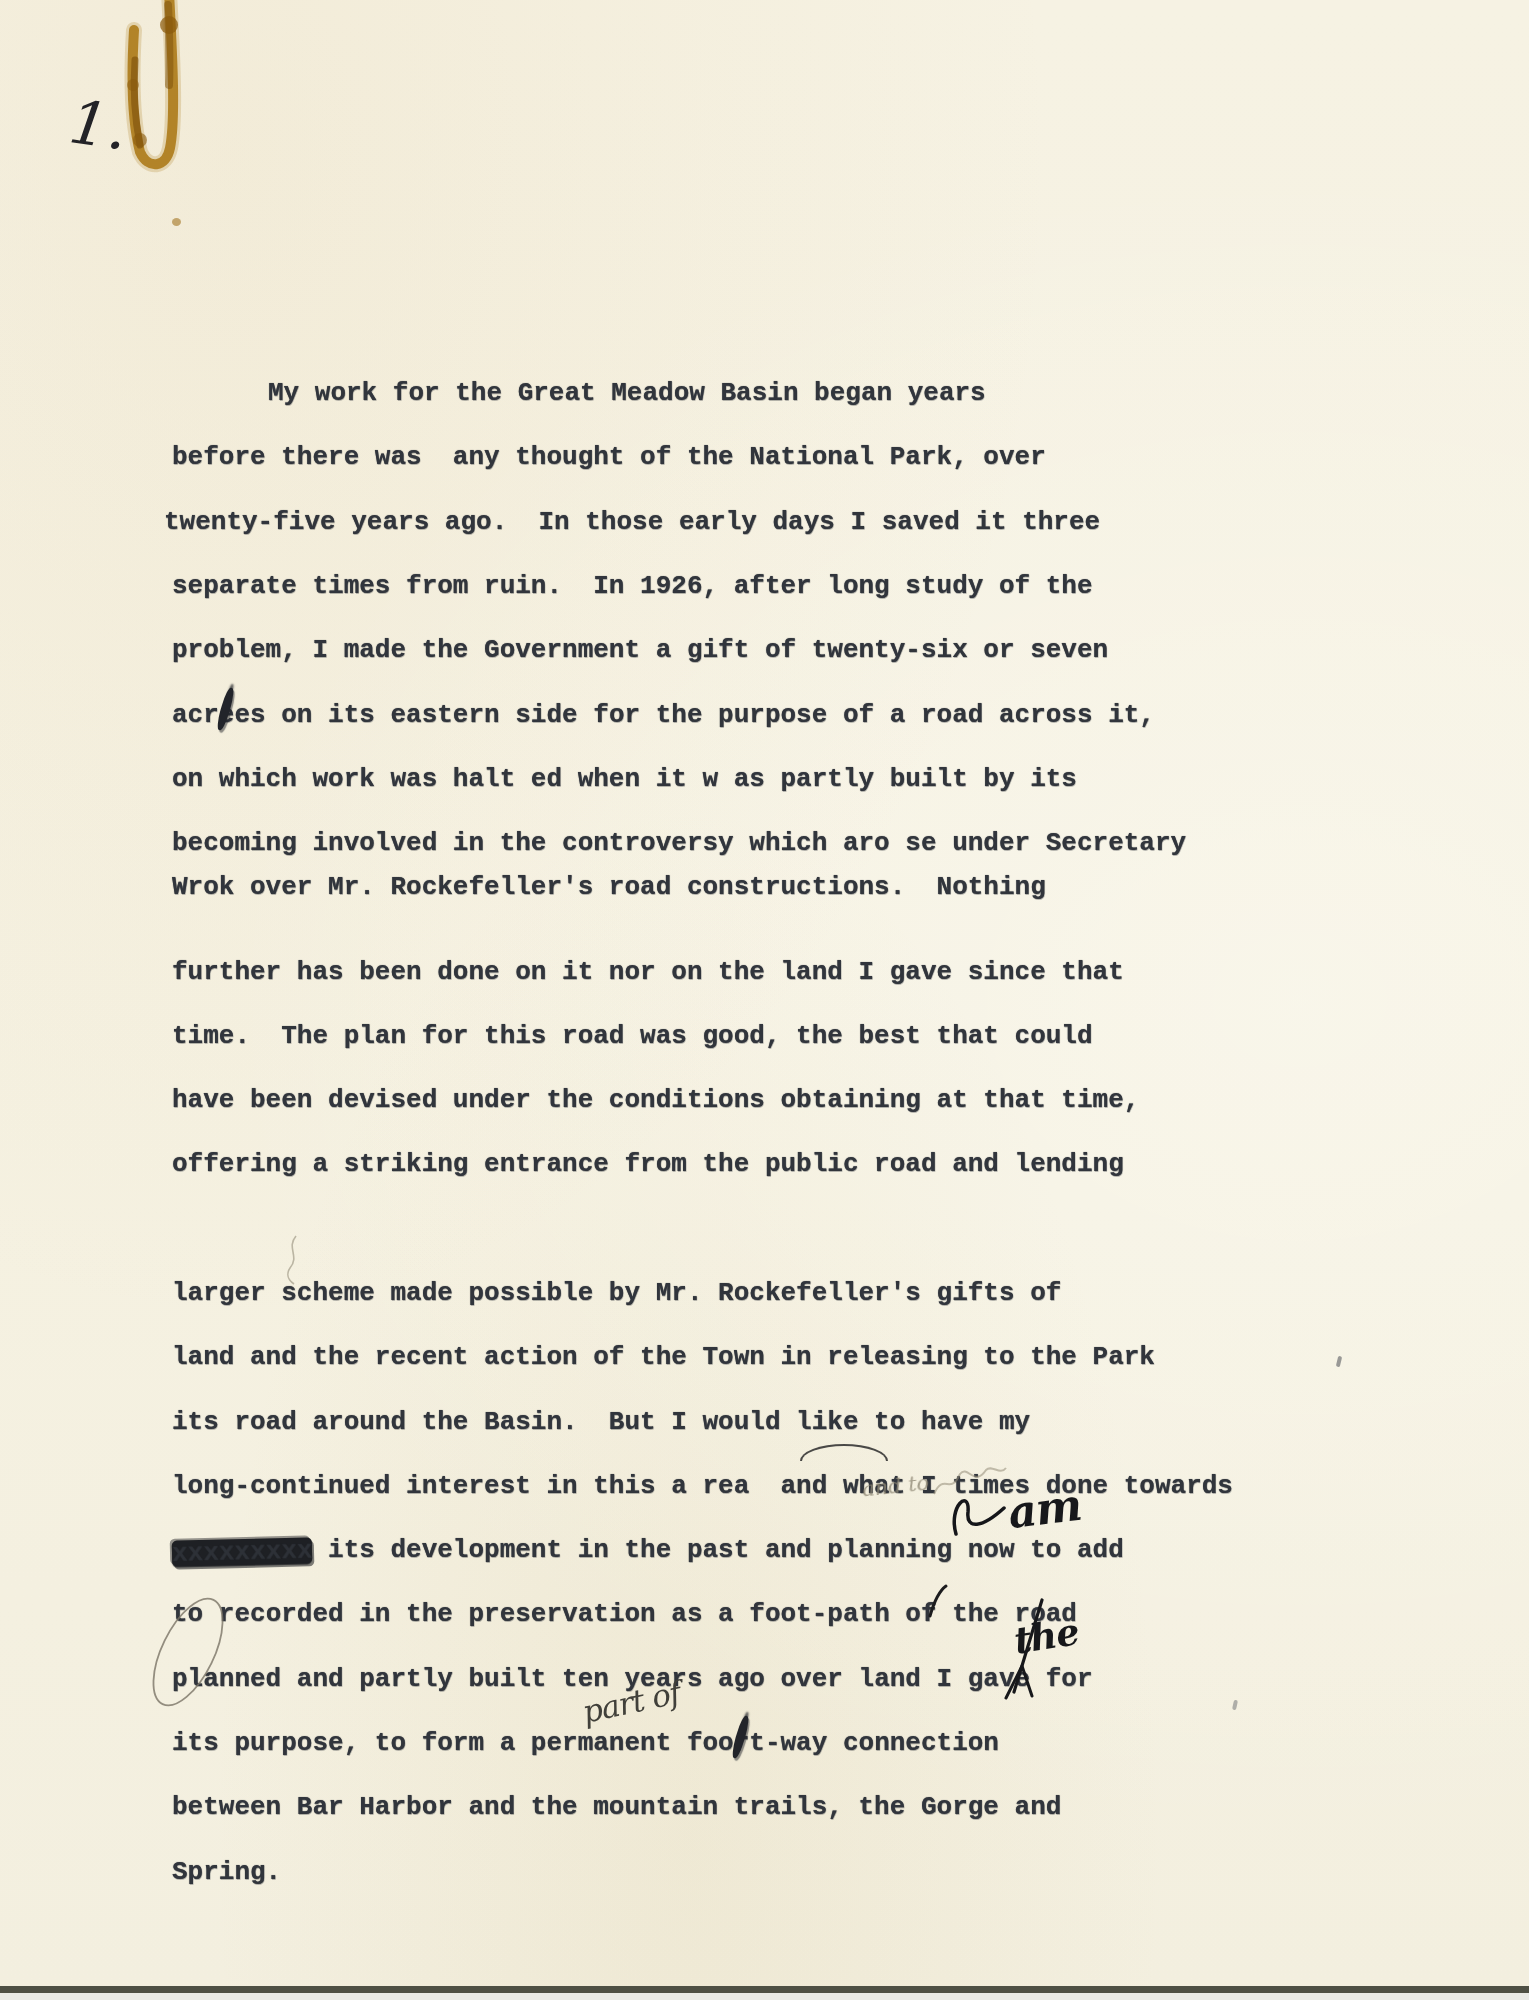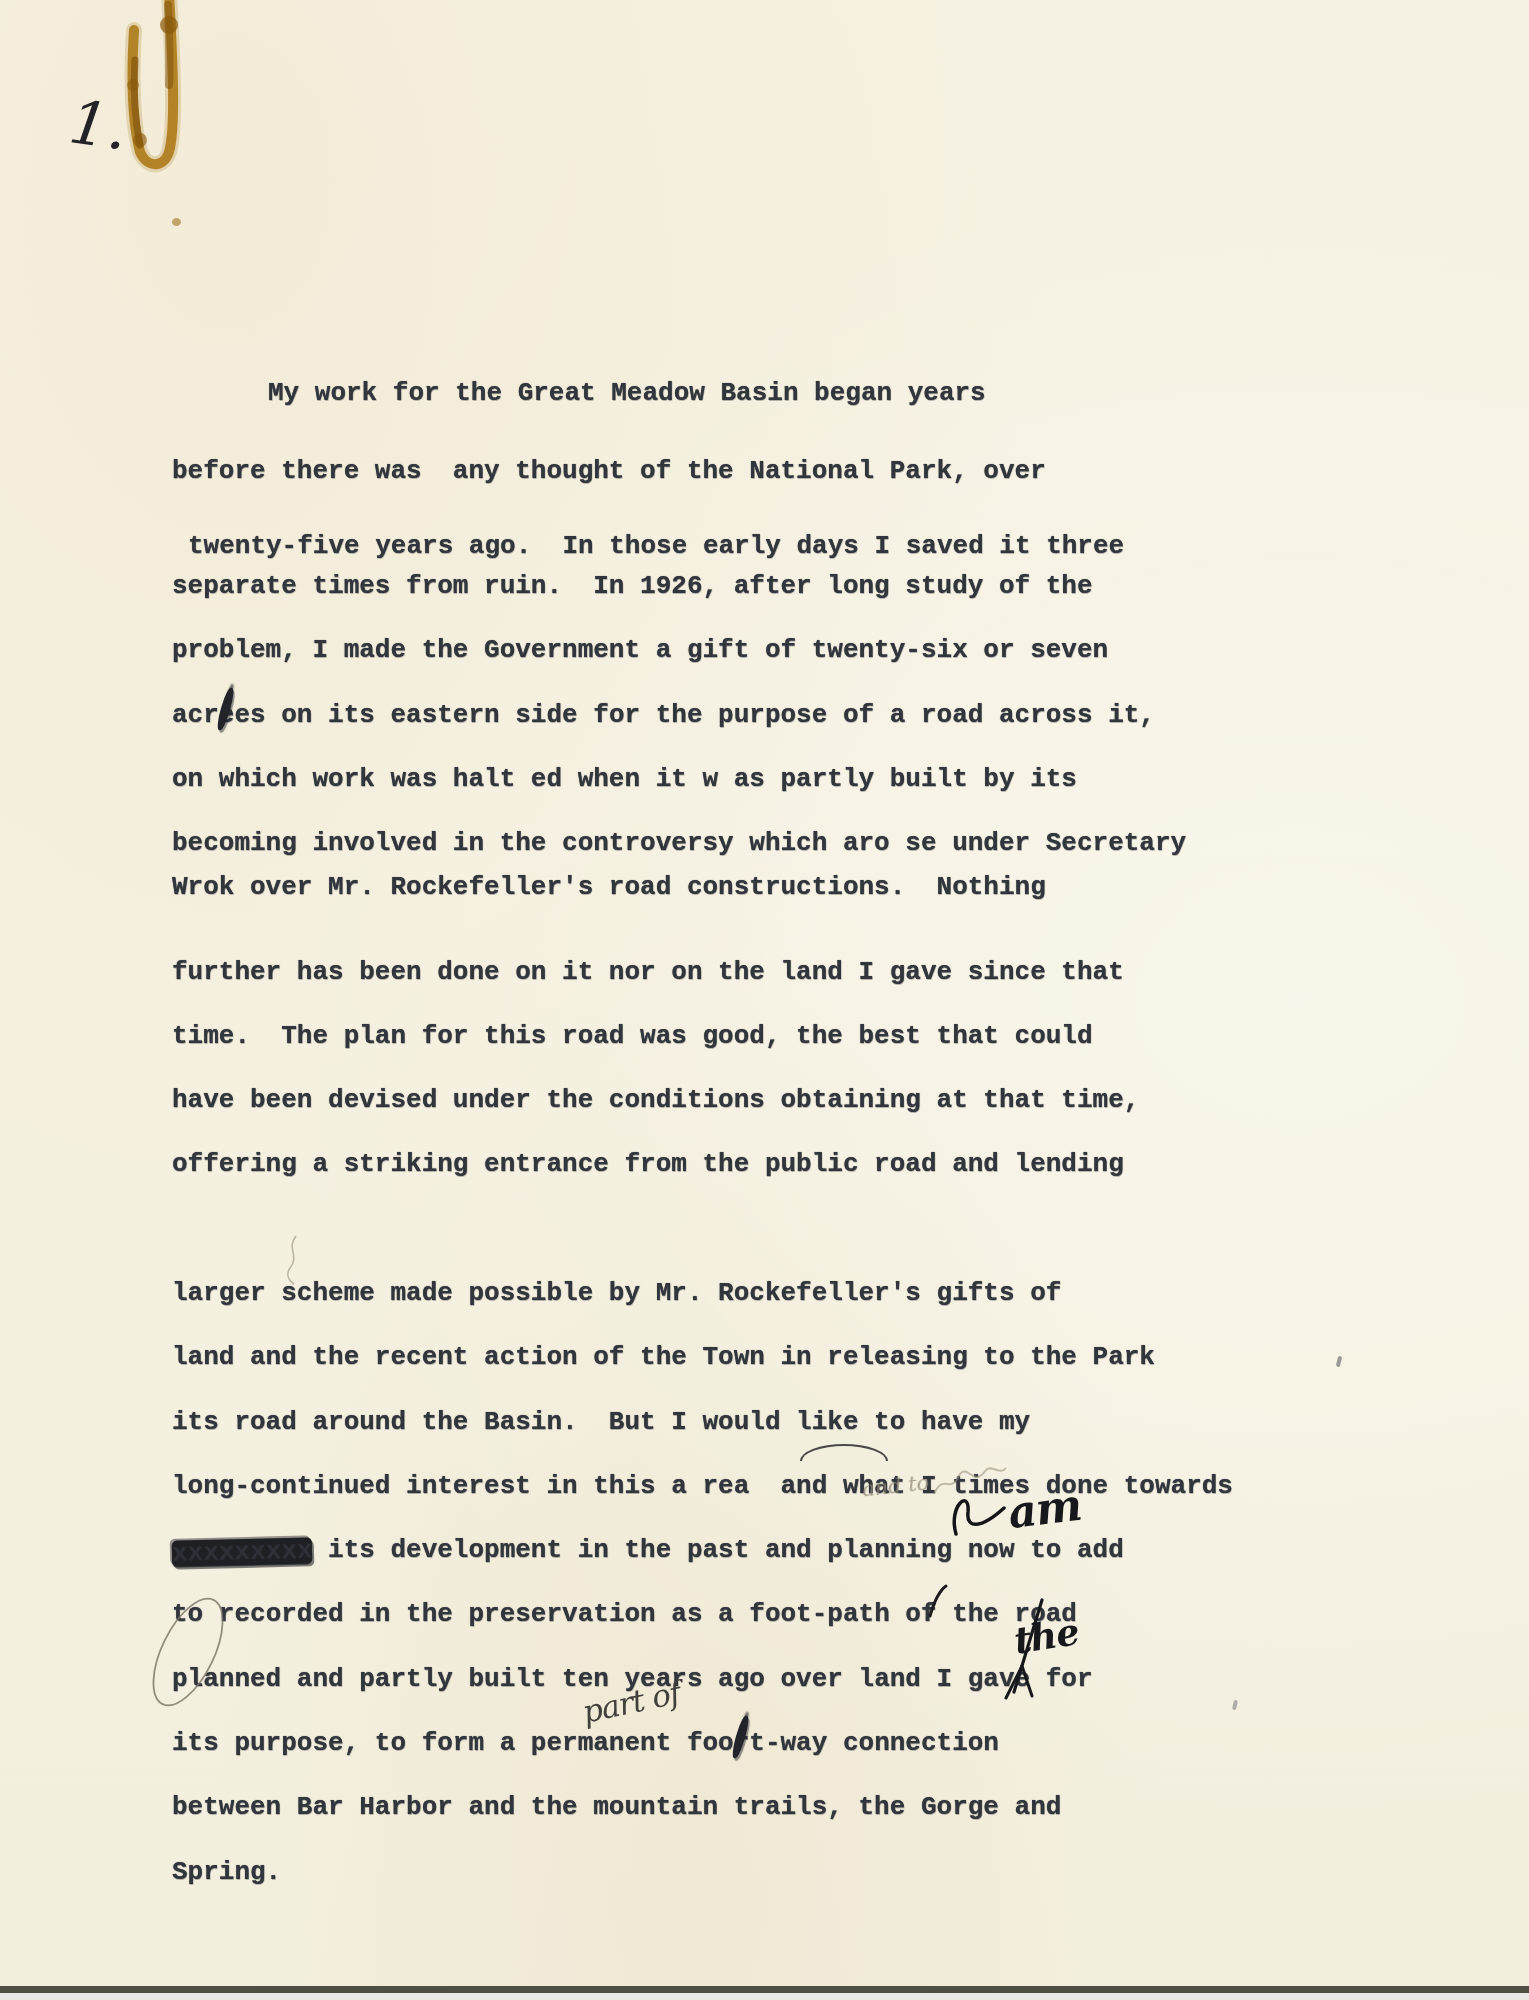--- a/index.html
+++ b/index.html
@@ -79,22 +79,22 @@
     <path d="M73,15 C74,40 75,70 74,95" fill="none" stroke="#7a4d08" stroke-width="8" stroke-linecap="round" opacity="0.5"></path>
     <circle cx="74" cy="35" r="9" fill="#8a5a0c" opacity="0.7"></circle>
     <circle cx="45" cy="150" r="7" fill="#8a5a0c" opacity="0.6"></circle>
     <circle cx="38" cy="95" r="6" fill="#8a5a0c" opacity="0.5"></circle>
   </svg>
   <div class="speck" style="left:172px;top:218px;width:9px;height:8px;background:#9a6a10;opacity:.55;"></div>
 
   <div class="page-number">1.</div>
 
   <div class="line" style="left:268px;top:373px;">My work for the Great Meadow Basin began years</div>
-  <div class="line" style="left:172px;top:451px;">before there was  any thought of the National Park, over</div>
-  <div class="line" style="left:188px;top:502px;margin-top:24px;">twenty-five years ago.  In those early days I saved it three</div>
+  <div class="line" style="left:172px;top:437px;">before there was  any thought of the National Park, over</div>
+  <div class="line" style="left:164px;top:502px;">twenty-five years ago.  In those early days I saved it three</div>
   <div class="line" style="left:172px;top:566px;">separate times from ruin.  In 1926, after long study of the</div>
   <div class="line" style="left:172px;top:630px;">problem, I made the Government a gift of twenty-six or seven</div>
 
   <div class="line" style="left:172px;top:695px;"><span>acr</span><span class="struck-char">e</span><span>es on its eastern side for the purpose of a road across it,</span></div>
 
   <div class="line" style="left:172px;top:759px;">on which work was halt ed when it w as partly built by its</div>
   <div class="line" style="left:172px;top:823px;">becoming involved in the controversy which aro se under Secretary</div>
   <div class="line" style="left:172px;top:867px;">Wrok over Mr. Rockefeller's road constructions.  Nothing</div>
   <div class="line" style="left:172px;top:952px;">further has been done on it nor on the land I gave since that</div>
   <div class="line" style="left:172px;top:1016px;">time.  The plan for this road was good, the best that could</div>

